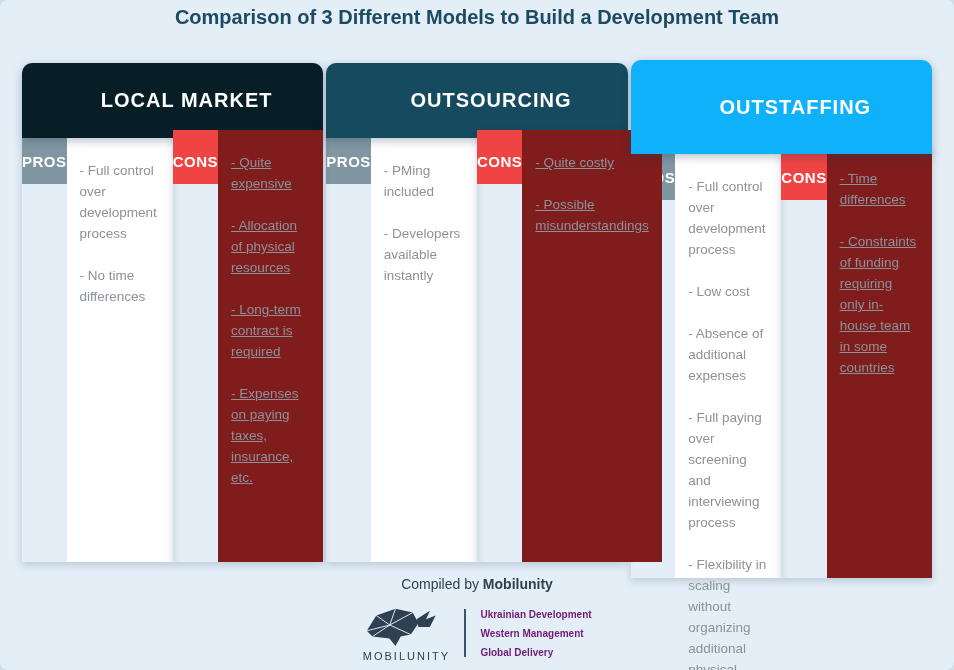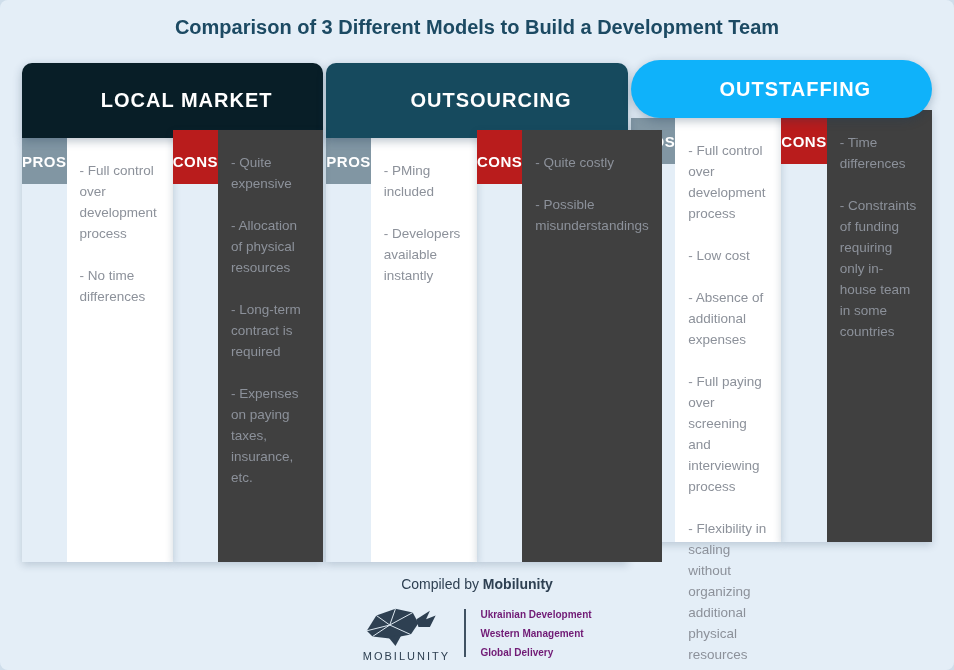--- a/index.html
+++ b/index.html
@@ -10,21 +10,21 @@
   }
   .page{
     position:relative;
     width:954px;height:670px;
     background:#e4eef7;
     border-radius:8px;
     overflow:hidden;
   }
   .title{
     margin:0;
-    padding-top:16px;
+    padding-top:6px;
     text-align:center;
     font-size:20px;
     font-weight:bold;
     color:#1c4a63;
   }
   .table{
     position:absolute;
     left:22px; top:63px;
     width:910px;
     display:flex;
@@ -39,23 +39,22 @@
     color:#ffffff;
     font-size:20px;
     font-weight:bold;
     letter-spacing:1px;
     position:relative; z-index:1;
     box-shadow:0 3px 10px rgba(25,55,85,.30);
     padding-left:28px;
   }
   .panel:nth-child(3) .model-header{
     margin-top:-3px;
-    height:58px;
+    height:94px;
     z-index:4;
-    border-radius:32px;
   }
   .cols{display:flex; height:424px;}
   .col{
     flex:1; min-width:0;
     display:flex; flex-direction:row;
     box-shadow:0 3px 8px rgba(25,55,85,.20);
   }
   .col.cons{
     margin-top:-8px;
     position:relative; z-index:2;
@@ -68,30 +67,30 @@
     font-weight:bold;
     letter-spacing:.5px;
     flex:0 0 auto;
   }
   .cons .subheader{
     height:54px;
     padding-top:8px;
     box-sizing:border-box;
   }
   .pros .subheader{background:#8196a3;}
-  .cons .subheader{background:#b91c1c;}
+  .cons .subheader{background:#ef4444;}
   .colbody{
     flex:1;
     padding:22px 13px 0 13px;
     font-size:13.5px;
     line-height:21px;
     color:#8c919a;
   }
   .pros .colbody{background:#ffffff;}
-  .cons .colbody{background:#404040;}
+  .cons .colbody{background:#7f1d1d;text-decoration:underline;}
   .item{margin-bottom:21px;}
   .compiled{
     position:absolute;
     top:576px; left:0; width:100%;
     text-align:center;
     font-size:14px;
     color:#2e4052;
   }
   .compiled b{font-weight:bold;}
   .logo-row{

